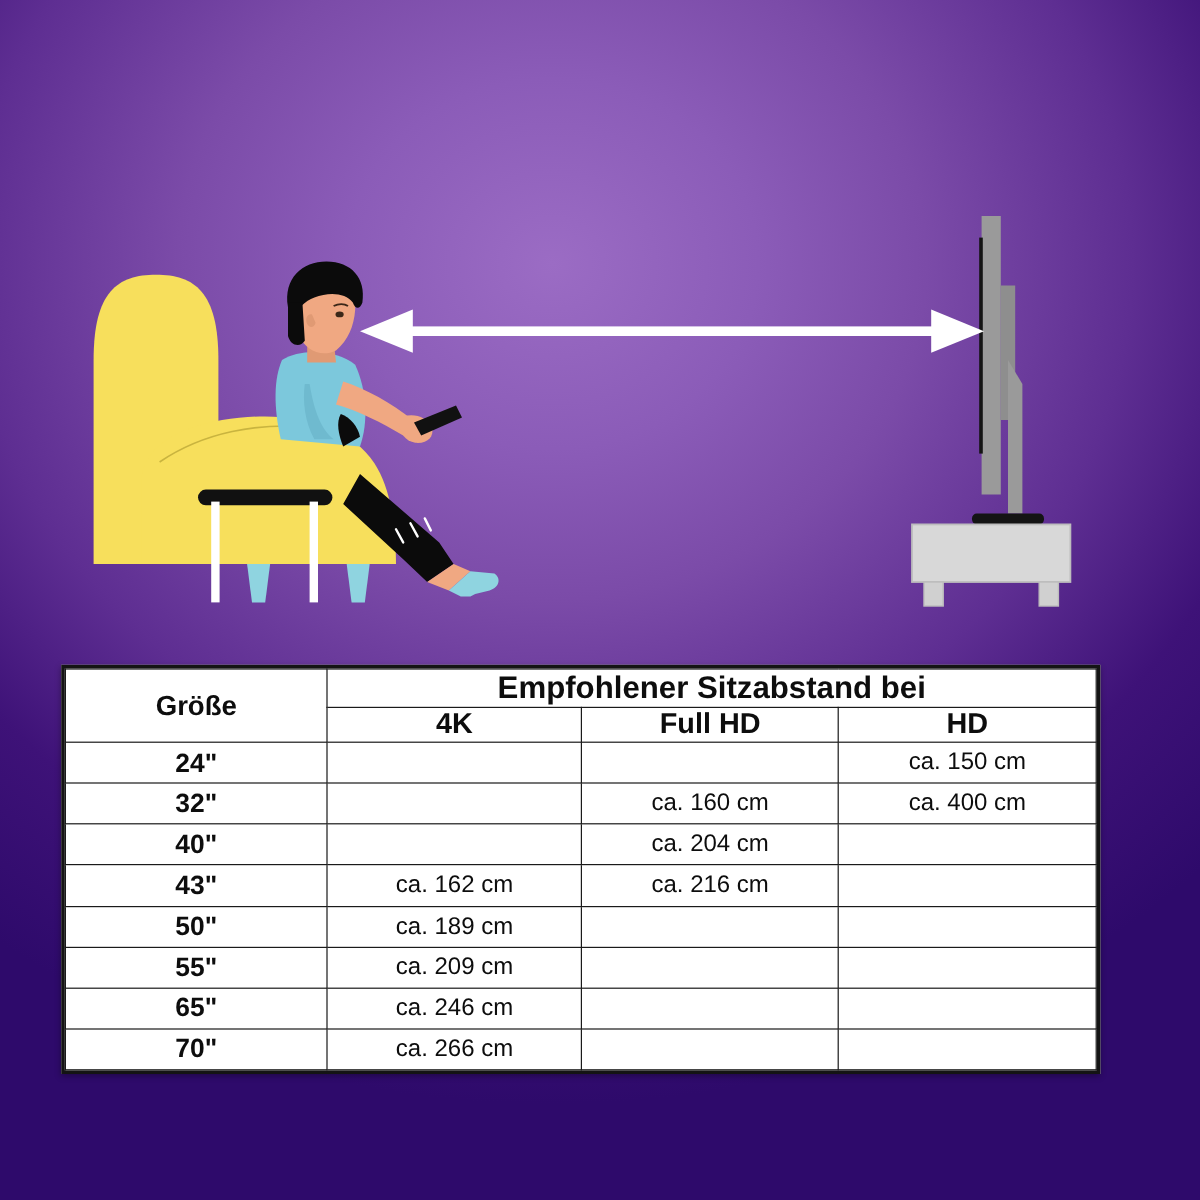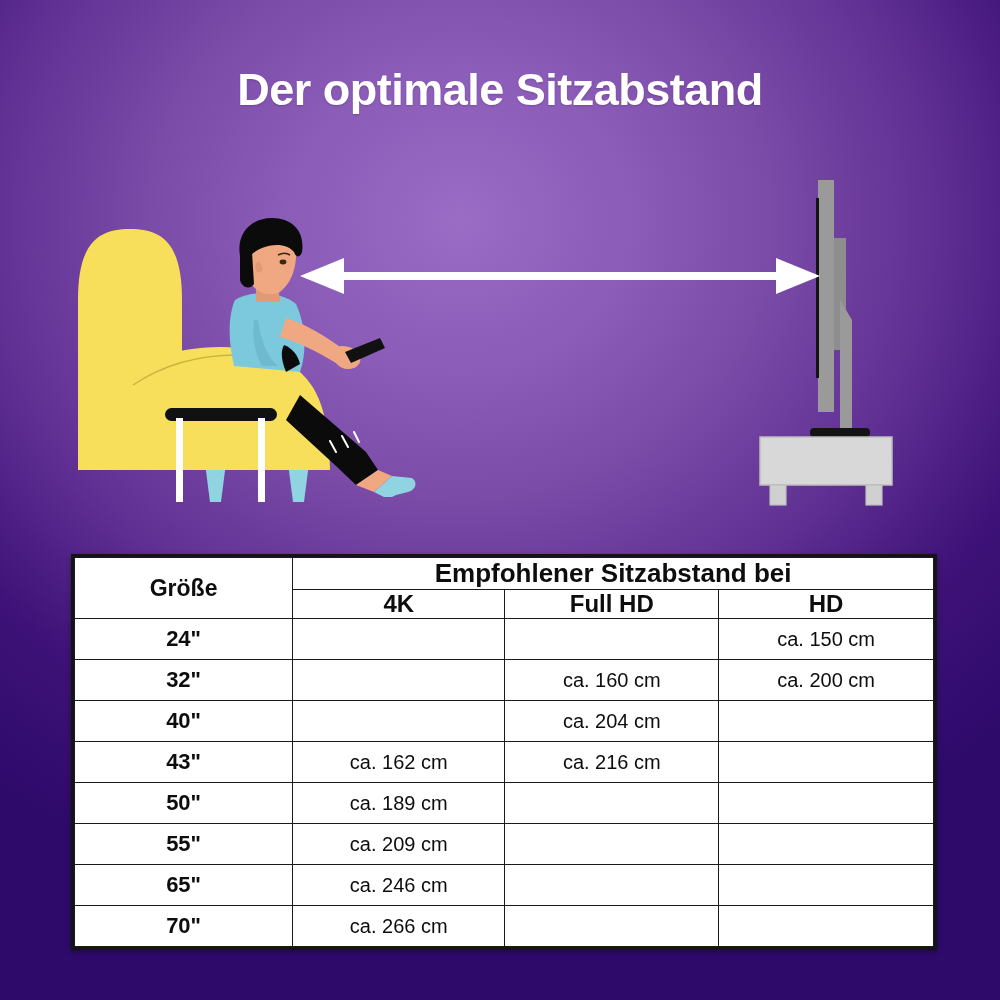--- a/index.html
+++ b/index.html
@@ -44,24 +44,24 @@
   .scene {
     position: absolute;
     top: 0; left: 0;
     width: 1000px;
     height: 1000px;
   }
 
   
   .table-wrap {
     position: absolute;
-    left: 71px;
+    left: 51px;
     top: 554px;
     width: 866px;
-    height: 396px;
+    height: 341px;
     background: #FFFFFF;
     border: 3px solid #141414;
     box-sizing: border-box;
     box-shadow: 0 2px 5px rgba(0,0,0,0.35);
   }
   table.dist {
     width: 100%;
     height: 100%;
     border-collapse: collapse;
     table-layout: fixed;
@@ -89,21 +89,20 @@
   .cell-val  { font-size: 20px; }
 
   .no-top    { border-top: none; }
   .no-bottom { border-bottom: none; }
 </style>
 </head>
 <body>
 
 <div id="infographic">
 
-  <div class="title">Der optimale Sitzabstand</div>
 
   <svg class="scene" viewBox="0 0 1000 1000">
 
     <g>
 
       <polygon points="205,463 226,463 221,502 210,502" fill="#8FD4E0"></polygon>
       <polygon points="288,463 309,463 304,502 293,502" fill="#8FD4E0"></polygon>
 
       <path d="M78 300 C78 243 98 229 130 229 C162 229 182 243 182 300 L182 470 L78 470 Z" fill="#F7DF5C"></path>
 
@@ -214,21 +213,21 @@
         <tr>
           <td class="cell-size">24"</td>
           <td class="cell-val"></td>
           <td class="cell-val"></td>
           <td class="cell-val">ca. 150 cm</td>
         </tr>
         <tr>
           <td class="cell-size">32"</td>
           <td class="cell-val"></td>
           <td class="cell-val">ca. 160 cm</td>
-          <td class="cell-val">ca. 200 cm</td>
+          <td class="cell-val">ca. 400 cm</td>
         </tr>
         <tr>
           <td class="cell-size">40"</td>
           <td class="cell-val"></td>
           <td class="cell-val">ca. 204 cm</td>
           <td class="cell-val"></td>
         </tr>
         <tr>
           <td class="cell-size">43"</td>
           <td class="cell-val">ca. 162 cm</td>

